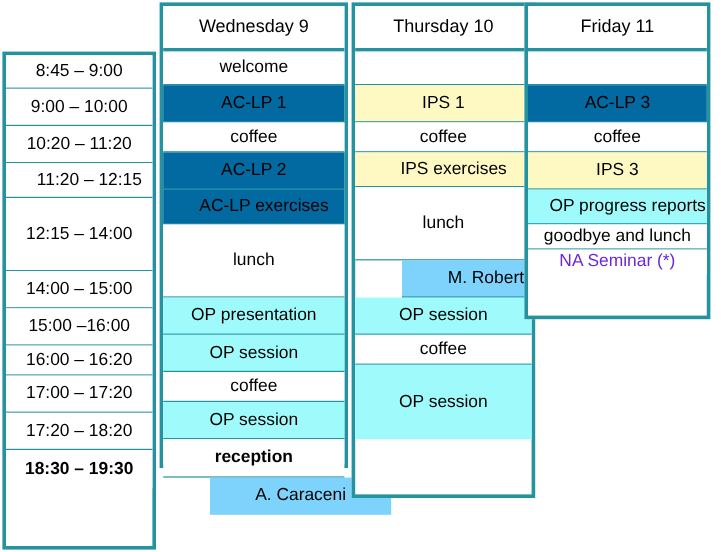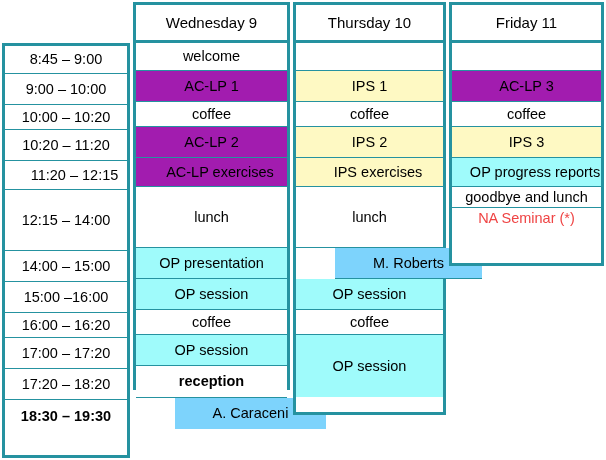--- a/index.html
+++ b/index.html
@@ -49,21 +49,21 @@
   }
   #thu-col {
     left: 293px;
     top: 2px;
     width: 153px;
     height: 413px;
     border: 3px solid #2592a0;
     background: #ffffff;
   }
   #fri-col {
-    left: 449px;
+    left: 437px;
     top: 2px;
     width: 155px;
     height: 264px;
     border: 3px solid #2592a0;
     background: #ffffff;
   }
 
   
   .cell {
     box-sizing: border-box;
@@ -101,36 +101,35 @@
   .h-op        { height: 31px; }
   .h-coffee    { height: 25px; }
   .h-span2     { height: 62px; }
   .h-recep     { height: 32px; font-weight: bold; }
 
   
   #time-col .cell { font-size: 14.5px; }
 
   
   .c-white   { background: #ffffff; }
-  .c-magenta { background: #a21caf; }
+  .c-magenta { background: #0369a1; }
   .c-gold    { background: #fef9c3; }
   .c-cyan    { background: #9ffbfb; }
   .c-green   { background: #7dd3fc; margin-left: 39px; }
 
-  .muted { color: #ef4444; }
+  .muted { color: #6d28d9; }
 </style>
 </head>
 <body>
 
 <div id="schedule">
 
   <div class="col" id="time-col">
     <div class="cell c-white h-welcome">8:45 – 9:00</div>
     <div class="cell c-white h-std">9:00 – 10:00</div>
-    <div class="cell c-white h-short">10:00 – 10:20</div>
     <div class="cell c-white h-std">10:20 – 11:20</div>
     <div class="cell c-white h-ex">11:20 – 12:15</div>
     <div class="cell c-white h-lunch">12:15 – 14:00</div>
     <div class="cell c-white h-op">14:00 – 15:00</div>
     <div class="cell c-white h-op">15:00 –16:00</div>
     <div class="cell c-white h-coffee">16:00 – 16:20</div>
     <div class="cell c-white h-op">17:00 – 17:20</div>
     <div class="cell c-white h-op">17:20 – 18:20</div>
     <div class="cell c-white h-recep">18:30 – 19:30</div>
   </div>
@@ -149,21 +148,20 @@
     <div class="cell c-cyan    h-op">OP session</div>
     <div class="cell c-white   h-recep">reception</div>
     <div class="cell c-green   h-op">A. Caraceni</div>
   </div>
 
   <div class="col" id="thu-col">
     <div class="cell hdr c-white">Thursday 10</div>
     <div class="cell c-white h-welcome"></div>
     <div class="cell c-gold  h-std">IPS 1</div>
     <div class="cell c-white h-short">coffee</div>
-    <div class="cell c-gold  h-std">IPS 2</div>
     <div class="cell c-gold  h-ex">IPS exercises</div>
     <div class="cell c-white h-lunch">lunch</div>
     <div class="cell c-green h-op">M. Roberts</div>
     <div class="cell c-cyan  h-op">OP session</div>
     <div class="cell c-white h-coffee">coffee</div>
     <div class="cell c-cyan  h-span2">OP session</div>
   </div>
 
   <div class="col" id="fri-col">
     <div class="cell hdr c-white">Friday 11</div>

